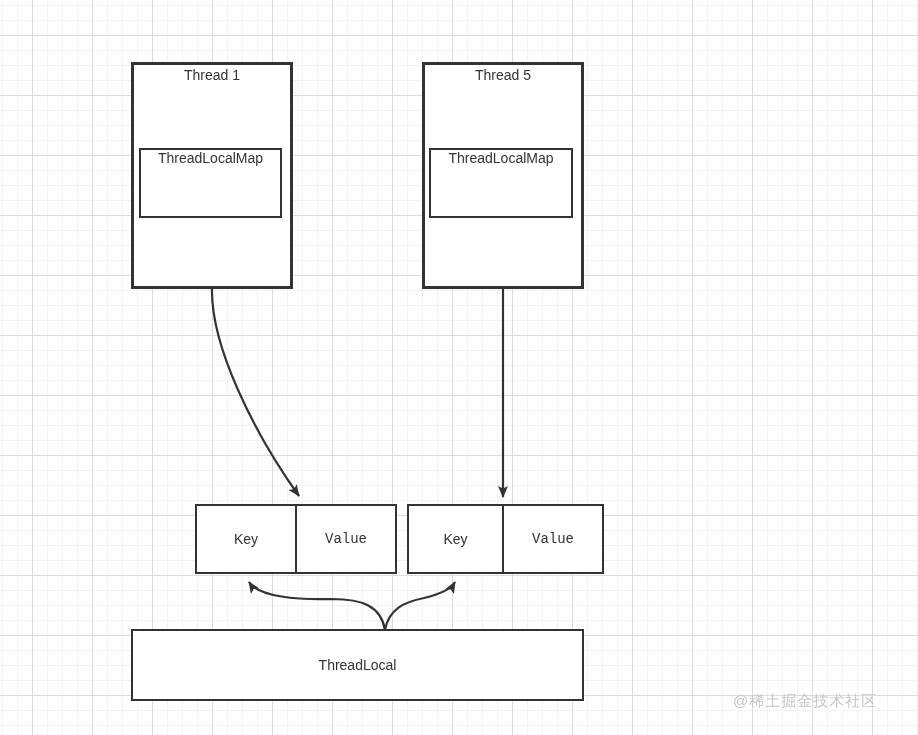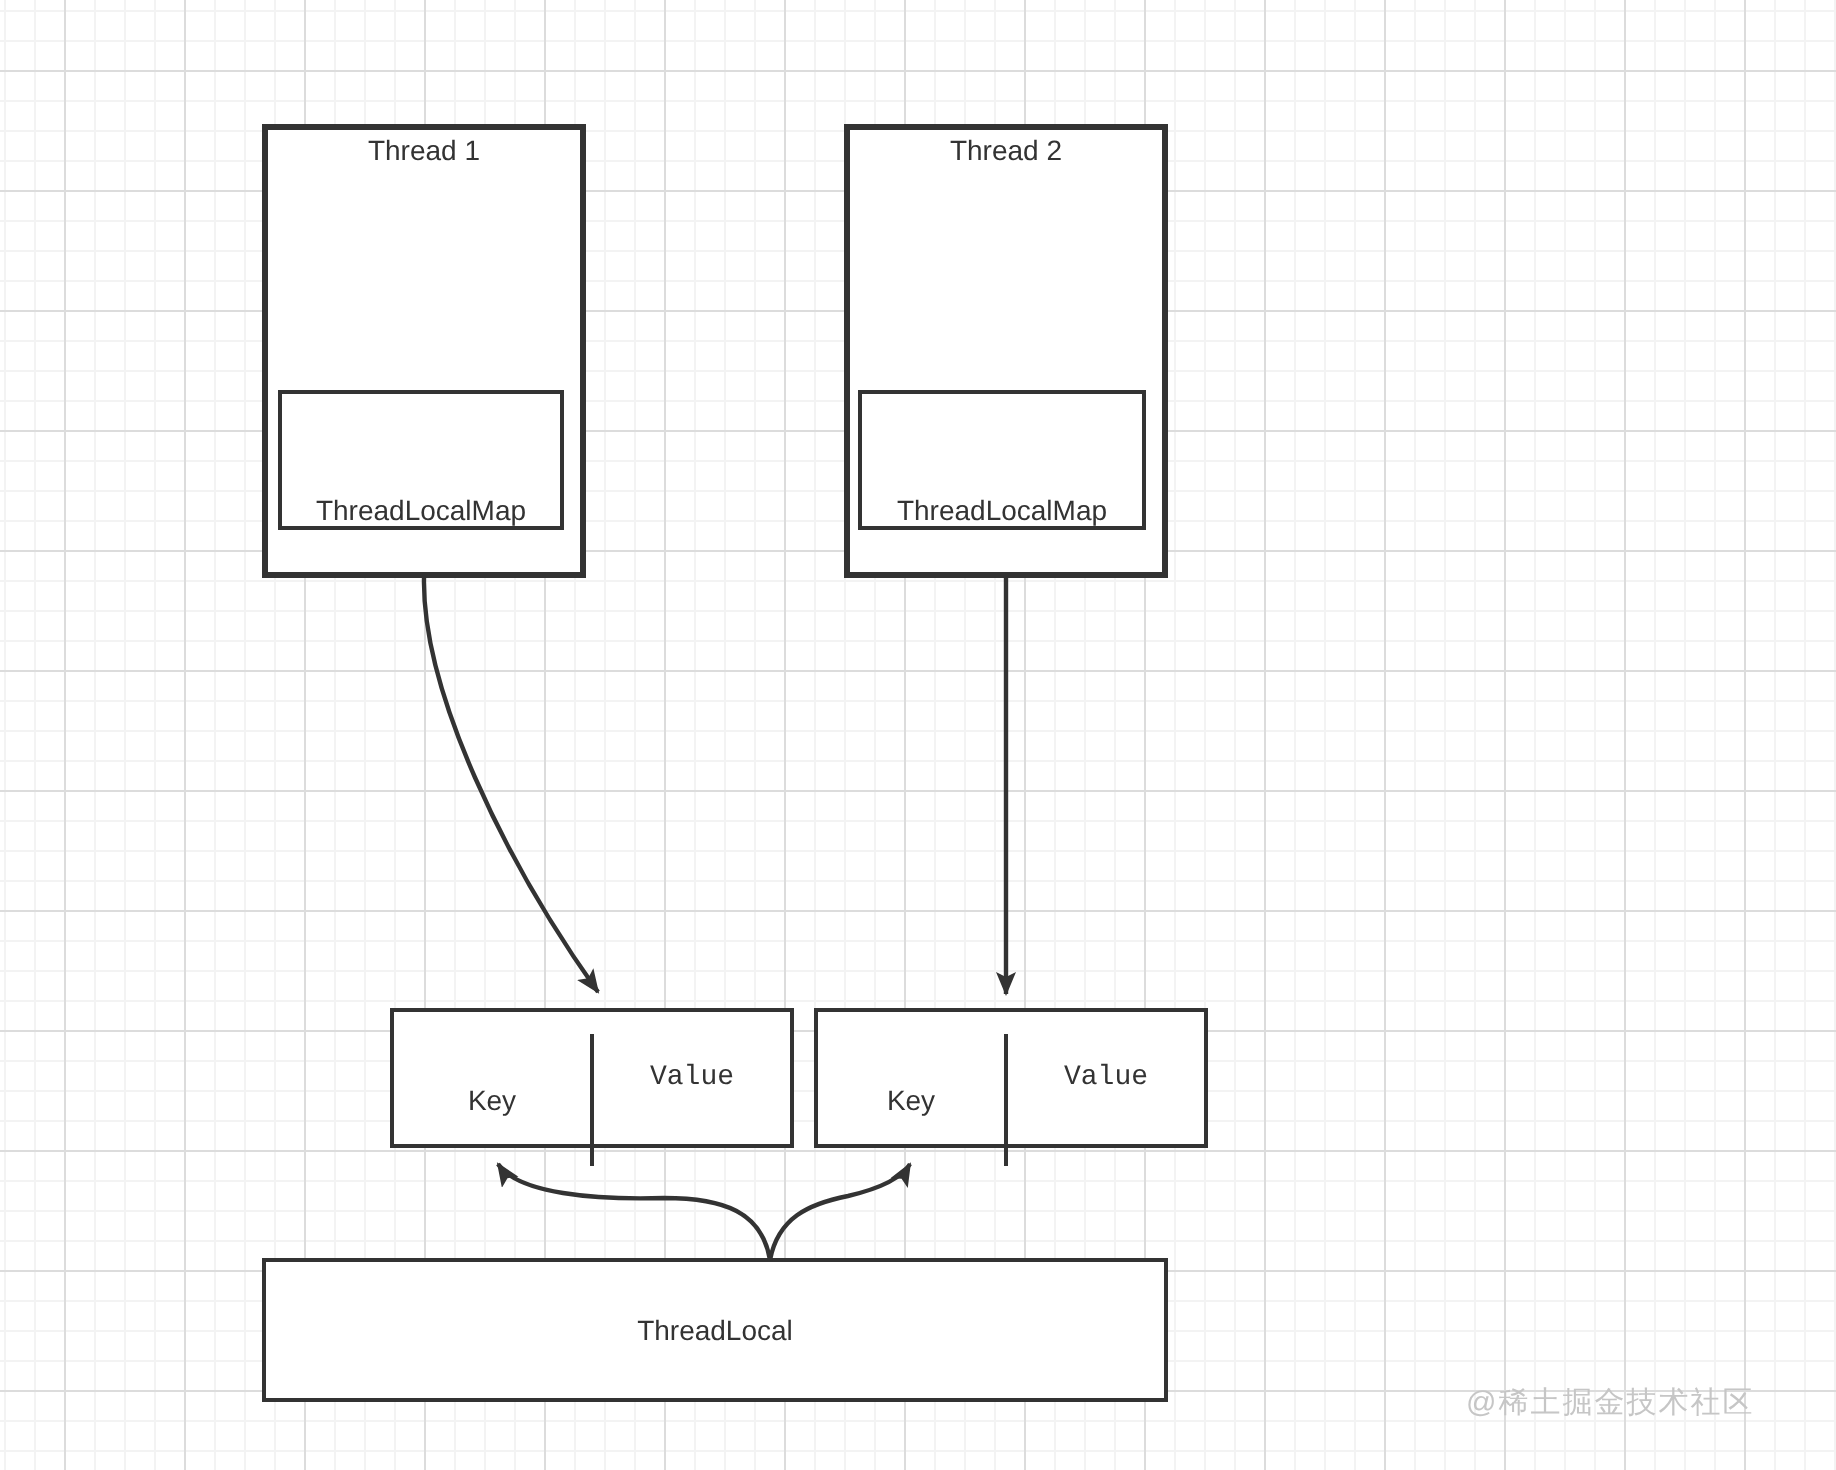--- a/index.html
+++ b/index.html
@@ -28,35 +28,34 @@
   }
   .thread{border-width:3px;}
   #thread1{left:131px;top:62px;width:162px;height:227px;}
   #thread2{left:422px;top:62px;width:162px;height:227px;}
   .thread-title{
     position:absolute;top:2px;left:0;right:0;
     text-align:center;
   }
   .tlm{
     position:absolute;top:83px;height:70px;
-    display:flex;align-items:flex-end;justify-content:center;
+    display:flex;align-items:flex-start;justify-content:center;
     border:2.5px solid #333333;box-sizing:border-box;
     background:#ffffff;
-    margin-top:47px;
   }
   #tlm1{left:5px;width:143px;}
   #tlm2{left:4px;width:144px;}
   .pair{display:flex;padding:0;}
   #pair1{left:195px;top:504px;width:202px;height:70px;}
   #pair2{left:407px;top:504px;width:197px;height:70px;}
   .cell{
     display:flex;align-items:center;justify-content:center;
     box-sizing:border-box;height:100%;
   }
-  .cell-key{border-right:2.5px solid #333333;margin-top:11px;}
+  .cell-key{border-right:2.5px solid #333333;}
   #pair1 .cell-key{width:100px;}
   #pair2 .cell-key{width:95px;}
   .cell-value{flex:1;font-family:Liberation Mono, monospace;}
   #threadlocal{
     left:131px;top:629px;width:453px;height:72px;
     display:flex;align-items:center;justify-content:center;
   }
   #arrow-layer{
     position:absolute;left:0;top:0;z-index:2;
     pointer-events:none;
@@ -85,21 +84,21 @@
   </svg>
 
   <div id="thread1" class="box thread">
     <div class="thread-title">Thread 1</div>
     <div id="tlm1" class="tlm">
       <span>ThreadLocalMap</span>
     </div>
   </div>
 
   <div id="thread2" class="box thread">
-    <div class="thread-title">Thread 2</div>
+    <div class="thread-title">Thread 5</div>
     <div id="tlm2" class="tlm">
       <span>ThreadLocalMap</span>
     </div>
   </div>
 
   <div id="pair1" class="box pair">
     <div class="cell cell-key">
       <span>Key</span>
     </div>
     <div class="cell cell-value">

